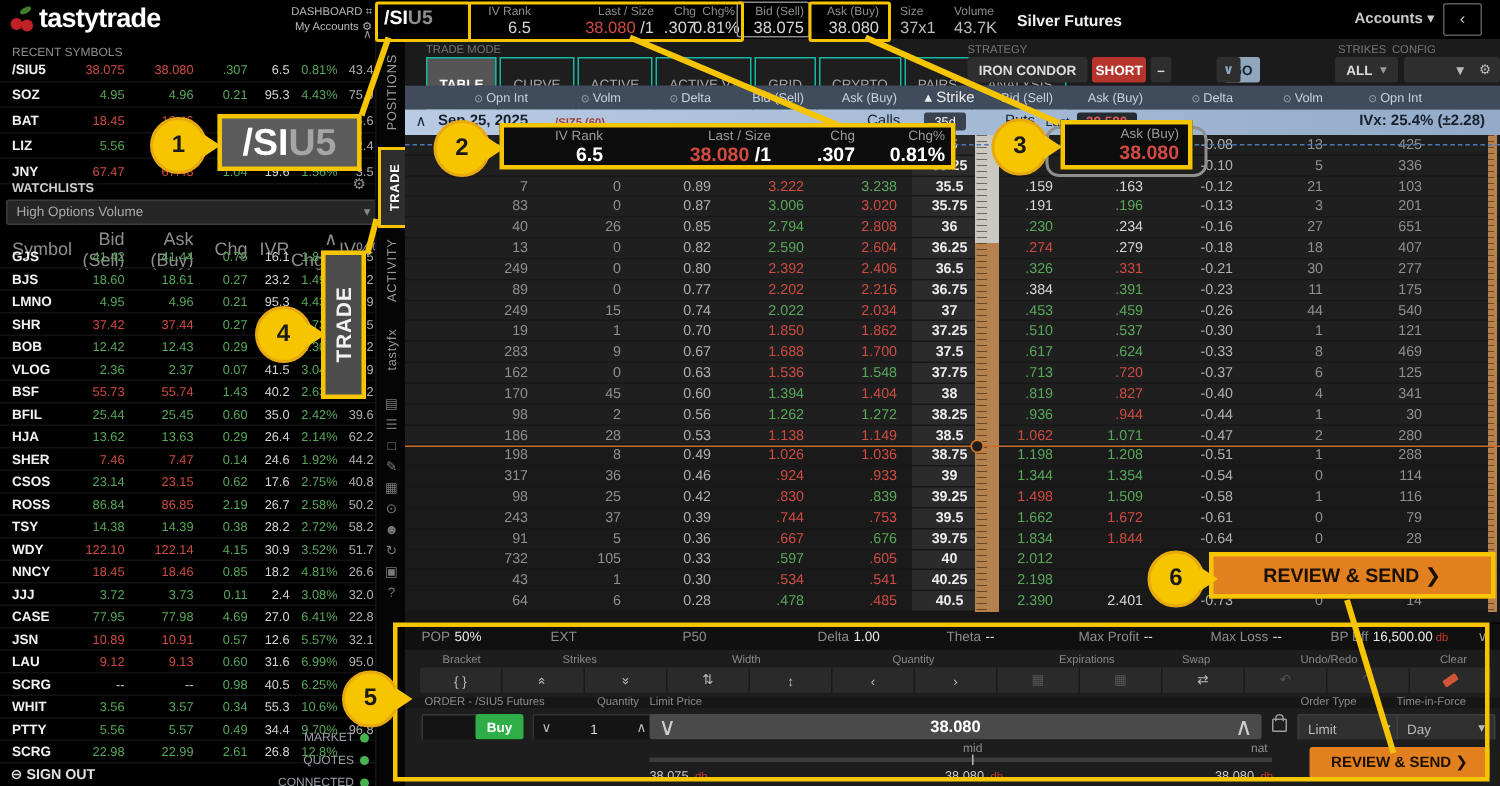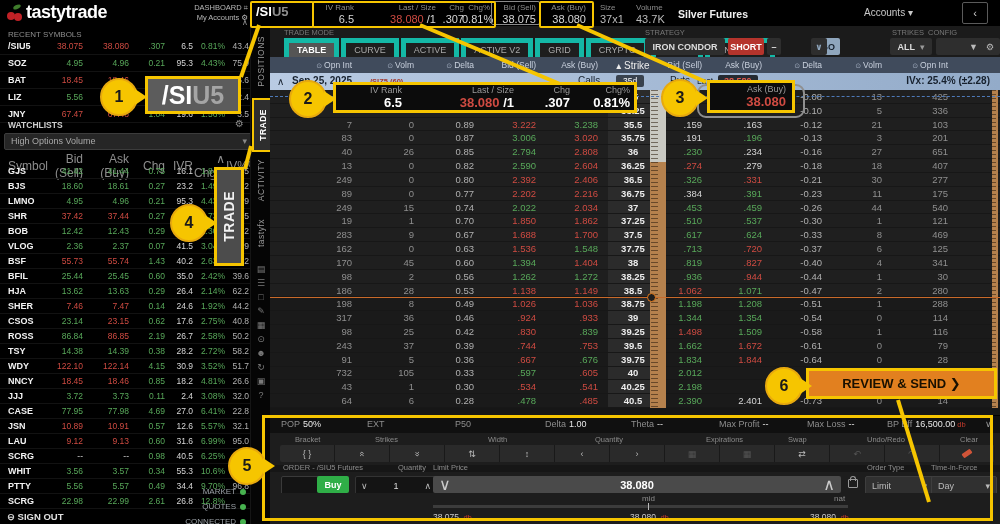--- a/index.html
+++ b/index.html
@@ -15,21 +15,21 @@
   #logo .c1,#logo .c2{position:absolute;width:8px;height:8px;border-radius:50%;background:#c02126;}
   #logo .c1{left:0;top:7px;} #logo .c2{left:7px;top:8px;}
   #logo .leaf{position:absolute;left:6px;top:0px;width:8px;height:4px;border-radius:60% 40%;background:#3f7d2c;transform:rotate(-20deg);}
   #brand{position:absolute;left:26px;top:2px;font-size:18px;font-weight:bold;color:#fff;letter-spacing:-.5px;}
   .tb-col{position:absolute;top:3px;text-align:right;}
   .tb-col .v{font-size:11px;margin-top:1px;color:#d6d6d6;}
   .outline-y{position:absolute;border:2.5px solid #f6c500;border-radius:2px;pointer-events:none;z-index:45;}
   .outline-g{position:absolute;border:1.5px solid #8a8a8a;border-radius:2px;pointer-events:none;z-index:44;}
   #dash-block{position:absolute;left:170px;top:3px;width:78px;text-align:right;font-size:7.5px;color:#b9b9b9;line-height:10px;}
   #collapse-ch{position:absolute;left:242px;top:18px;font-size:8px;color:#9a9a9a;}
-  #accounts{position:absolute;left:864px;top:7px;font-size:10px;color:#c9c9c9;}
+  #accounts{position:absolute;left:903px;top:7px;font-size:10px;color:#c9c9c9;font-weight:bold;}
   #back-box{position:absolute;left:962px;top:2px;width:24px;height:20px;border:1px solid #5a5a5a;border-radius:2px;
             color:#ccc;font-size:11px;text-align:center;line-height:20px;}
 
   
   #sidebar{position:absolute;left:0;top:26px;width:250px;height:498px;background:#000;}
   .srow{display:grid;grid-template-columns:38px 46px 46px 36px 28px 32px 24px;align-items:center;}
   .srow>div{text-align:right;font-size:8.5px;padding-right:1px;}
   .srow .sym{text-align:left;padding-left:8px;color:#f2f2f2;font-weight:bold;font-size:9px;}
   #recent-rows .srow{height:16px;border-bottom:1px solid #121212;}
   #wl-rows .srow{height:14px;border-bottom:1px solid #121212;}
@@ -52,21 +52,21 @@
   .rail-icon{position:absolute;left:0;width:20px;text-align:center;font-size:9px;color:#7a7a7a;}
 
   
   #main{position:absolute;left:270px;top:26px;width:730px;height:498px;background:#161616;}
   #trademode{position:absolute;left:0;top:0;width:808px;height:31px;background:#1b1b1b;border-bottom:1px solid #000;}
   #tm-label{position:absolute;left:14px;top:2px;font-size:7.5px;color:#777;}
   #strategy-label{position:absolute;left:375px;top:2px;font-size:7.5px;color:#777;}
   #strikes-label{position:absolute;left:622px;top:2px;font-size:7.5px;color:#777;}
   #config-label{position:absolute;left:658px;top:2px;font-size:7.5px;color:#777;}
   #tabs-row{position:absolute;left:14px;top:12px;display:flex;gap:2px;}
-  .tab{font-size:9px;color:#a8a8a8;padding:2px 8px;border:5px solid #14b8a6;background:#1e1e1e;}
+  .tab{font-size:9px;color:#a8a8a8;padding:12px 8px;border:1px solid #14b8a6;background:#1e1e1e;}
   .tab.active{background:#555;color:#fff;font-weight:bold;}
   .chip{position:absolute;top:12px;height:17px;background:#2e2e2e;color:#ddd;font-size:9px;font-weight:bold;
         display:flex;align-items:center;justify-content:center;border-radius:2px;}
   #chip-short{background:#b5342c;color:#fff;}
   #chip-go{background:#8fa6bd;color:#15202c;}
   #chip-all .car,#chip-limit .car{margin-left:5px;color:#999;}
 
   #chain-head{position:absolute;left:0;top:31px;width:730px;height:16px;background:#404b5c;display:flex;
               font-size:8.5px;color:#c9d1de;align-items:center;}
   .hc{text-align:right;padding-right:10px;}
@@ -1009,20 +1009,23 @@
       <span class="scalelab" style="left:372px;">mid</span>
       <span class="scalelab" style="left:564px;">nat</span>
       <div id="track">
           <span class="tick"></span>
         </div>
       <span class="pricetag" style="left:163px;"><span>38.075</span> <span class="dbred">db</span></span>
       <span class="pricetag" style="left:360px;"><span>38.080</span> <span class="dbred">db</span></span>
       <span class="pricetag" style="left:540px;"><span>38.080</span> <span class="dbred">db</span></span>
     </div>
 
+    <div id="review-btn">
+      <span>REVIEW &amp; SEND</span>&nbsp;<span>❯</span>
+    </div>
   </main>
 
   <svg id="co-svg" viewBox="0 0 1000 524">
     <line x1="259" y1="25" x2="241" y2="77" stroke="#f6c500" stroke-width="4"></line>
     <line x1="420" y1="25" x2="560" y2="84" stroke="#f6c500" stroke-width="4"></line>
     <line x1="577" y1="25" x2="706" y2="82" stroke="#f6c500" stroke-width="4"></line>
     <line x1="251" y1="146" x2="245" y2="169" stroke="#f6c500" stroke-width="4"></line>
     <line x1="898" y1="400" x2="929" y2="502" stroke="#f6c500" stroke-width="4"></line>
   </svg>
 

